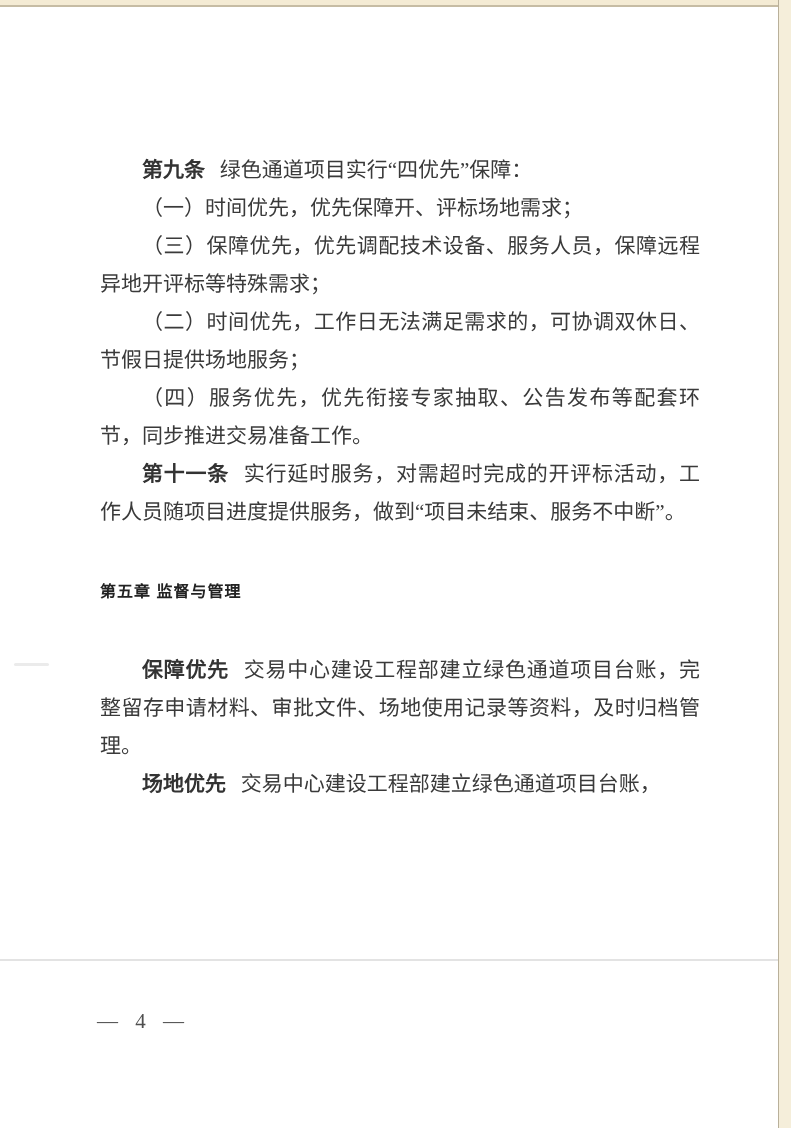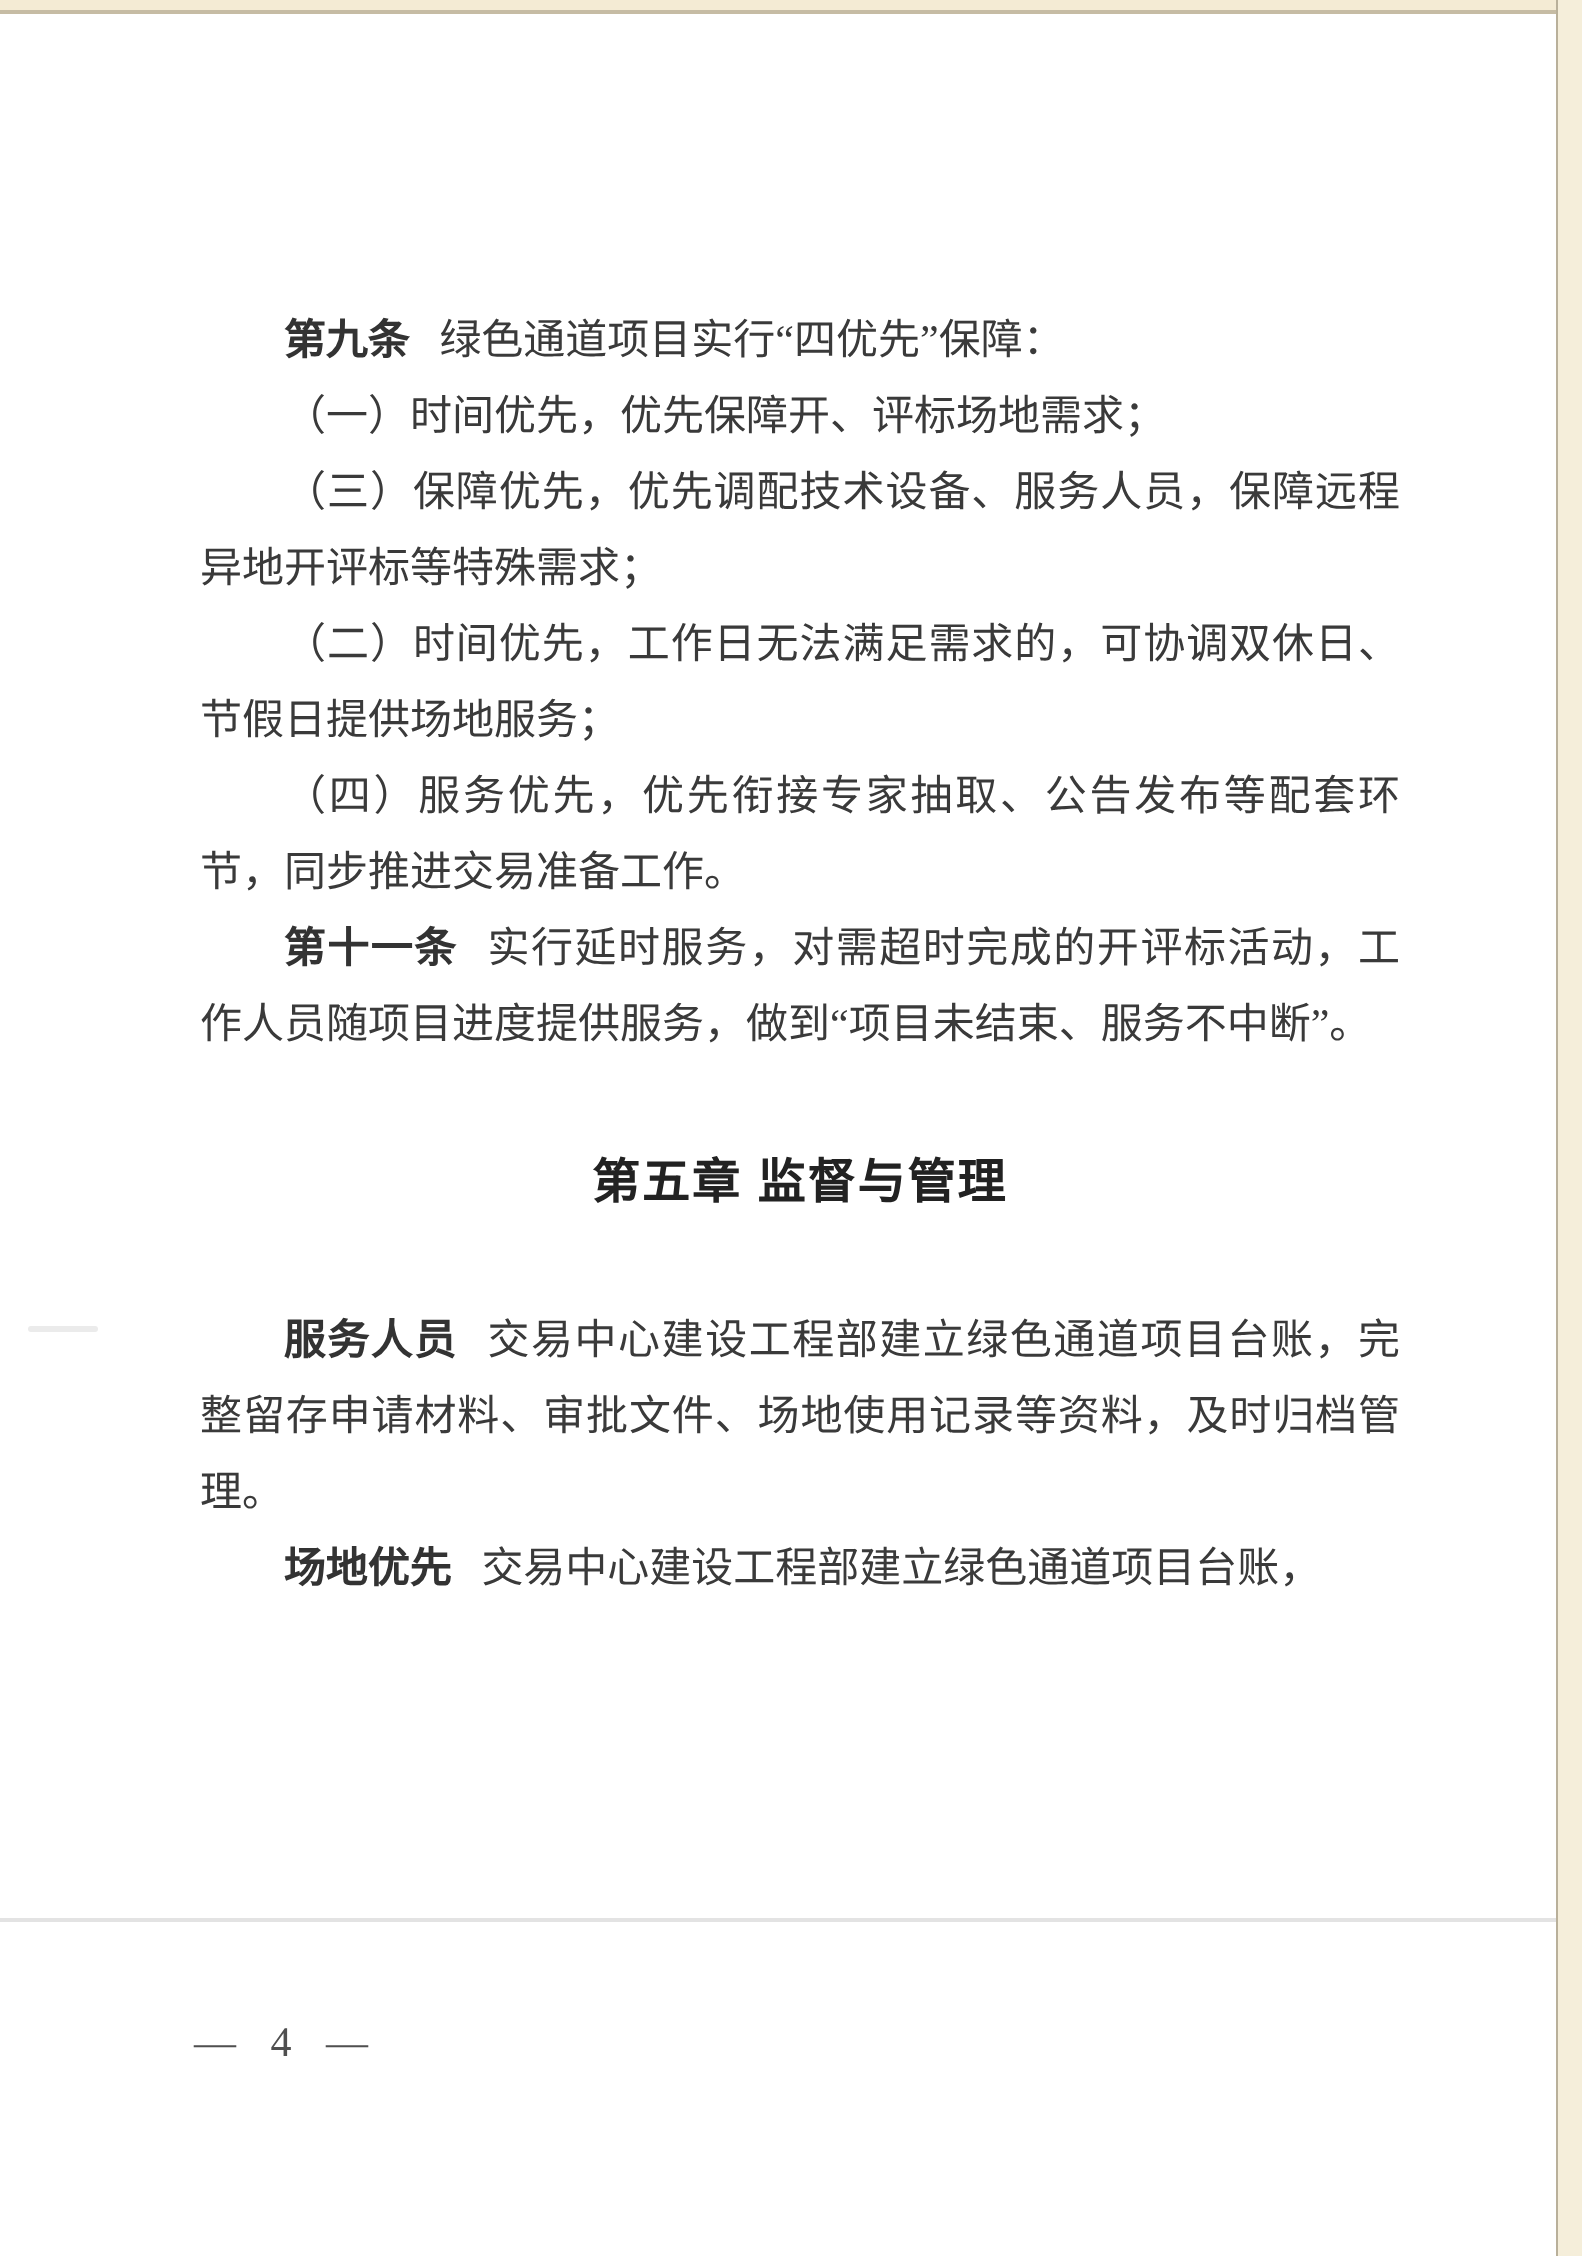--- a/index.html
+++ b/index.html
@@ -29,22 +29,22 @@
   .text-block{
     position:absolute;left:100px;top:151px;width:600px;
     font-size:21px;line-height:38px;color:#3a3a3a;
     text-align:justify;
   }
   .para{margin:0;text-indent:2em;}
   .lead{font-weight:bold;color:#333;margin-right:0.7em;}
   .lead:empty{display:none;margin:0;}
   .chapter-heading{
     font-family:"Liberation Sans","DejaVu Sans",sans-serif;
-    font-weight:700;font-size:24px;color:#222;
-    text-align:center;text-indent:0;
+    font-weight:700;font-size:16px;color:#222;
+    text-indent:0;
     margin:42px 0 40px 0;line-height:38px;
     letter-spacing:1px;
   }
   .page-number{
     position:absolute;left:97px;top:1005px;
     font-size:21px;line-height:32px;color:#4f4f4f;
     letter-spacing:2px;word-spacing:8px;
   }
 </style>
 </head>
@@ -66,19 +66,19 @@
   <p class="para"><span>（二）时间优先，工作日无法满足需求的，可协调双休日、节假日提供场地服务；</span></p>
 
   <p class="para"><span>（四）服务优先，优先衔接专家抽取、公告发布等配套环节，同步推进交易准备工作。</span></p>
 
 
   <p class="para"><span class="lead">第十一条</span><span>实行延时服务，对需超时完成的开评标活动，工作人员随项目进度提供服务，做到“项目未结束、服务不中断”。</span></p>
 
   <h2 class="chapter-heading">第五章 监督与管理</h2>
 
 
-  <p class="para"><span class="lead">服务人员</span><span>交易中心建设工程部建立绿色通道项目台账，完整留存申请材料、审批文件、场地使用记录等资料，及时归档管理。</span></p>
+  <p class="para"><span class="lead">保障优先</span><span>交易中心建设工程部建立绿色通道项目台账，完整留存申请材料、审批文件、场地使用记录等资料，及时归档管理。</span></p>
 
   <p class="para"><span class="lead">场地优先</span><span>交易中心建设工程部建立绿色通道项目台账，</span></p>
 
 </div>
 
 <div class="page-number">— 4 —</div>
 
 </body></html>

